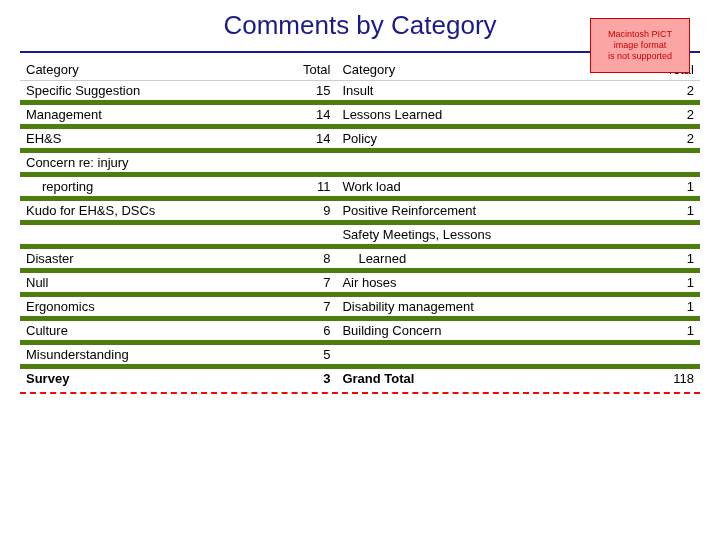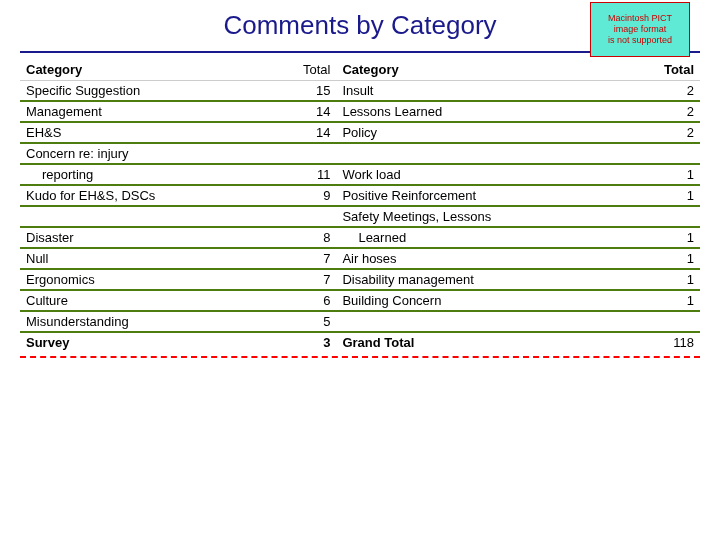--- a/index.html
+++ b/index.html
@@ -22,26 +22,26 @@
     .title {
       font-size: 26px;
       font-weight: normal;
       color: #1a1a8c;
       text-align: center;
       margin-bottom: 10px;
       width: 100%;
     }
     .pict-placeholder {
       position: absolute;
-      top: 2px;
+      top: 18px;
       right: 30px;
       width: 100px;
       height: 55px;
       border: 1px solid #cc0000;
-      background: #5eead4;
+      background: #fca5a5;
       display: flex;
       align-items: center;
       justify-content: center;
       text-align: center;
       font-size: 9px;
       color: #cc0000;
       line-height: 1.2;
     }
     .divider {
       width: 100%;
@@ -53,32 +53,32 @@
       width: 100%;
       flex: 1;
     }
     table {
       width: 100%;
       border-collapse: collapse;
       font-size: 13px;
     }
     thead tr th {
       background: #fff;
-      font-weight: bold;
+      font-weight: normal;
       padding: 3px 6px;
       border-bottom: 1px solid #ccc;
       text-align: left;
     }
     thead tr th.total-col {
       text-align: right;
     }
     tbody tr td {
       padding: 2px 6px;
       vertical-align: top;
-      border-bottom: 2px solid #4d7c0f;
+      border-bottom: 5px solid #4d7c0f;
     }
     tbody tr:last-child td {
       border-bottom: none;
       font-weight: bold;
     }
     .col-cat { width: 185px; }
     .col-total { width: 50px; text-align: right; font-weight: normal; }
     .col-cat2 { width: 220px; }
     .col-total2 { width: 50px; text-align: right; }
     .grand-total td { font-weight: bold; border-top: 2px solid #0369a1; }

